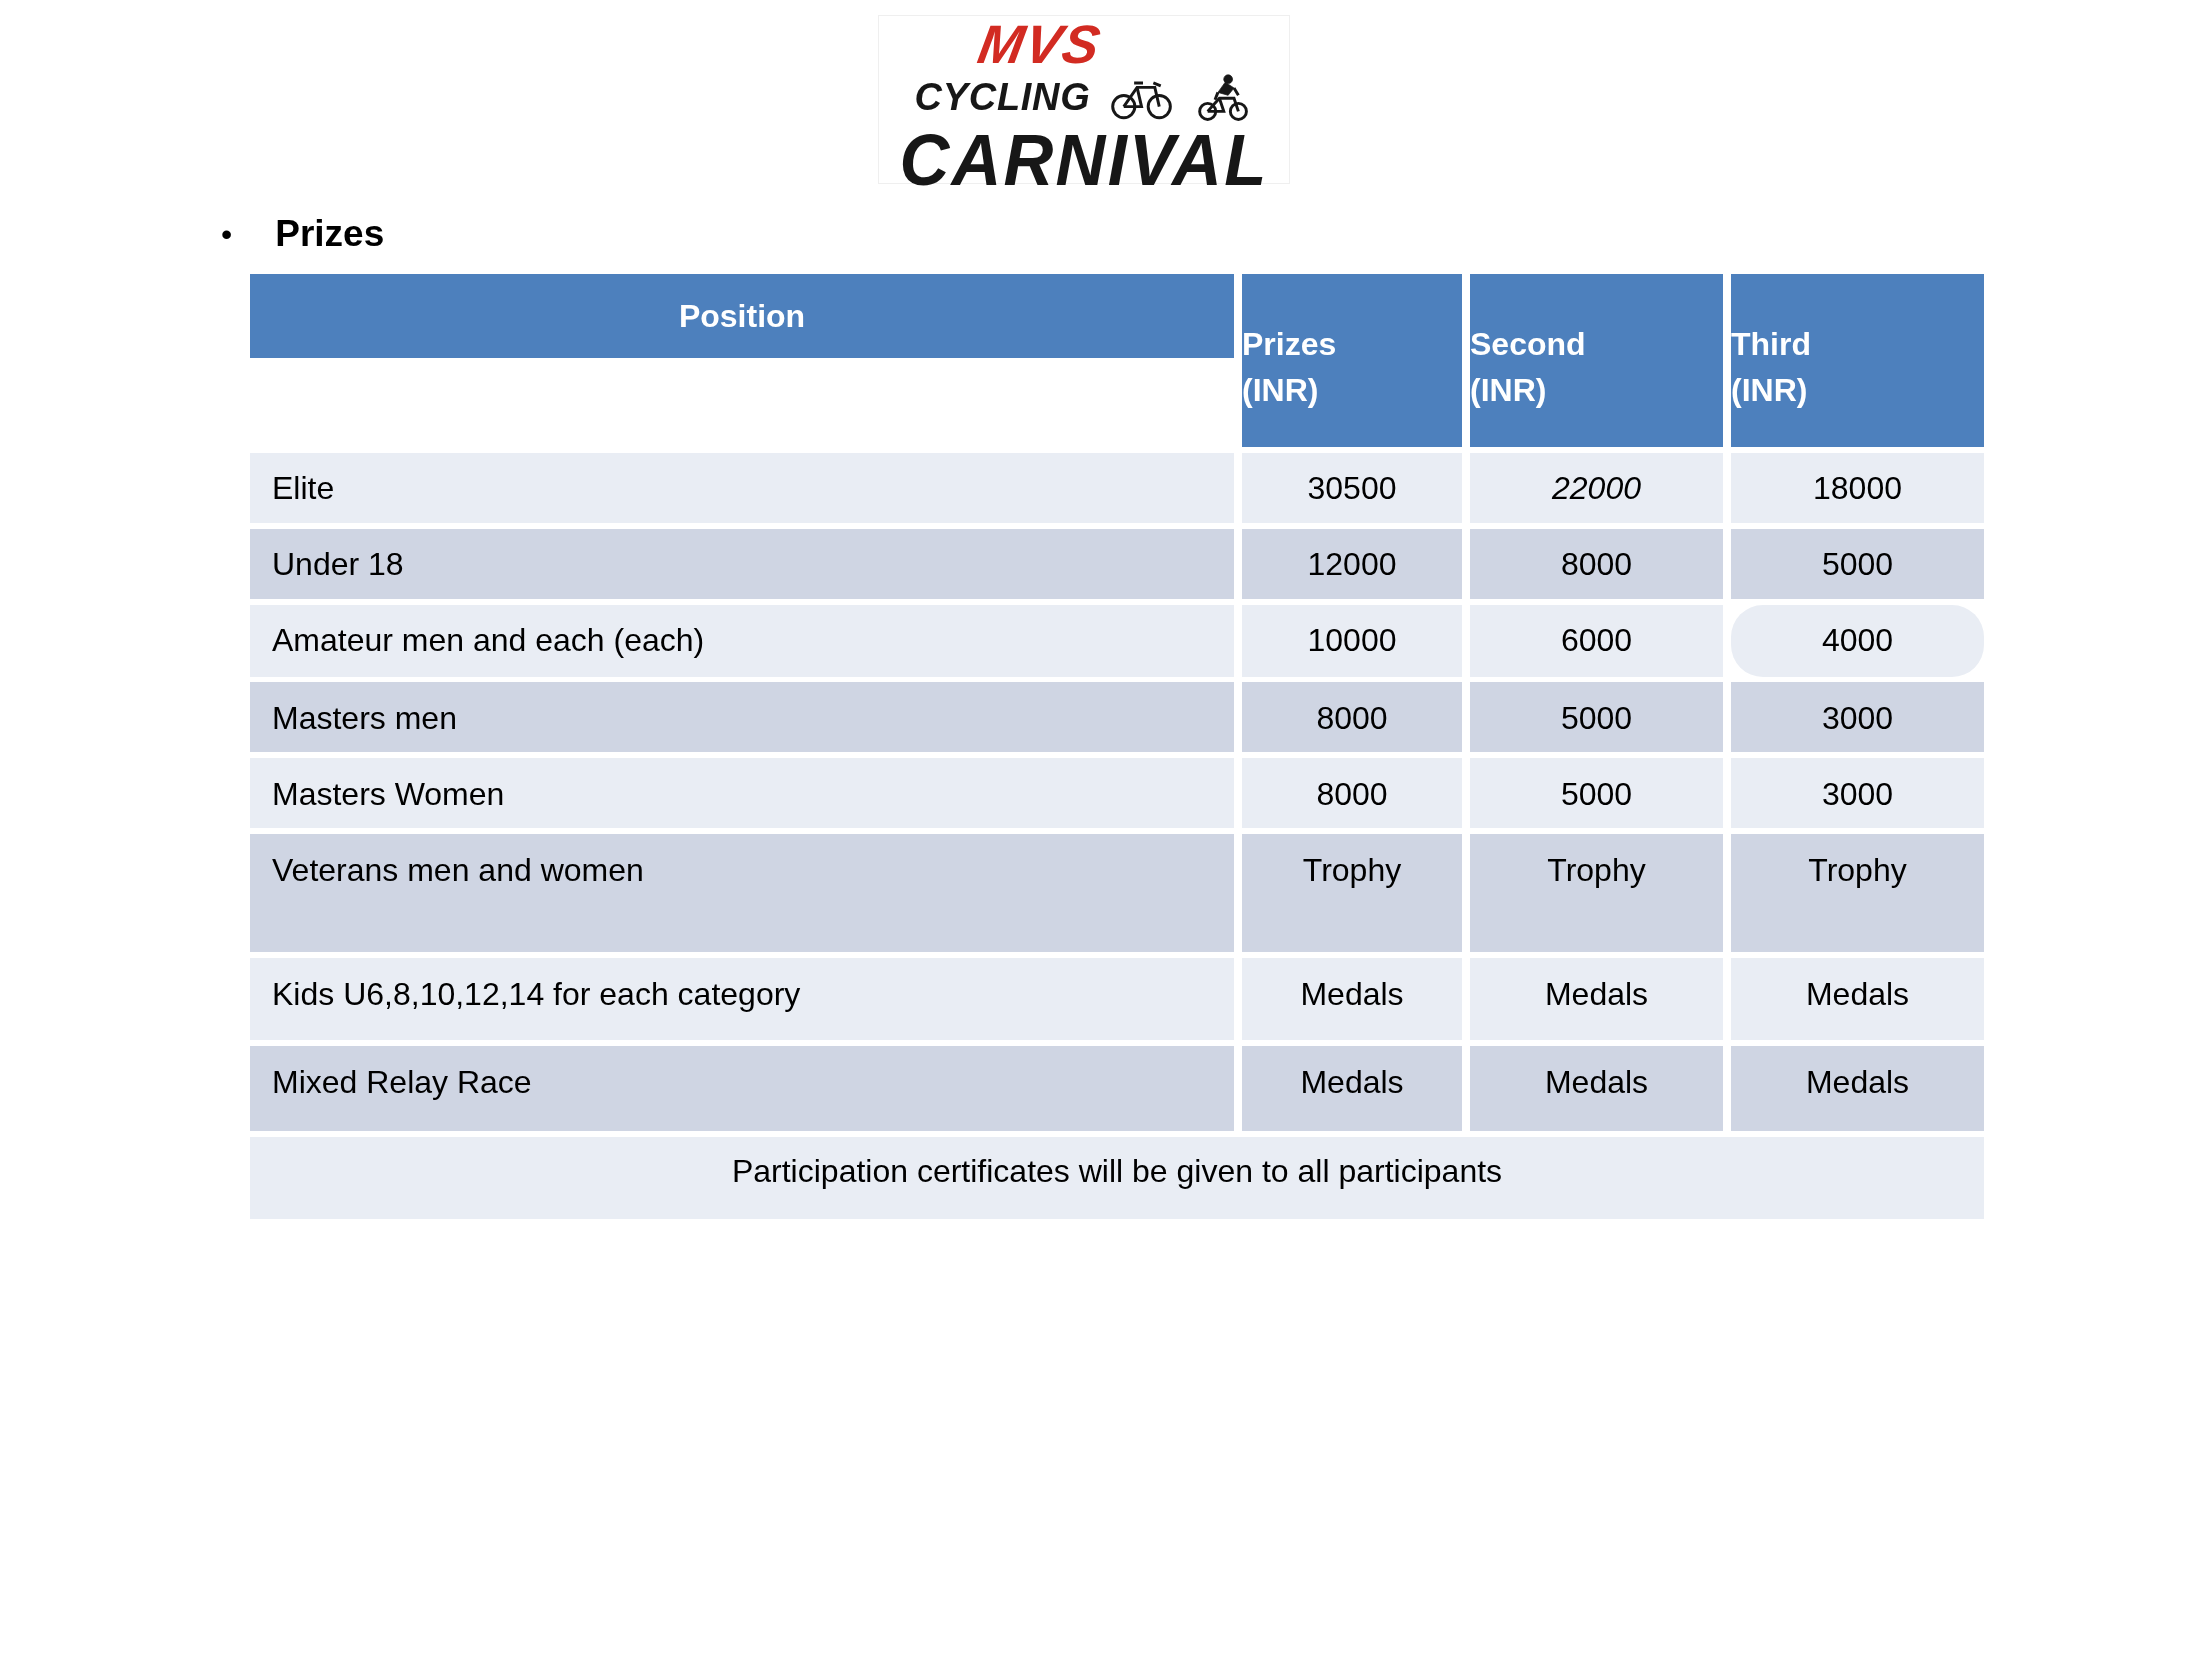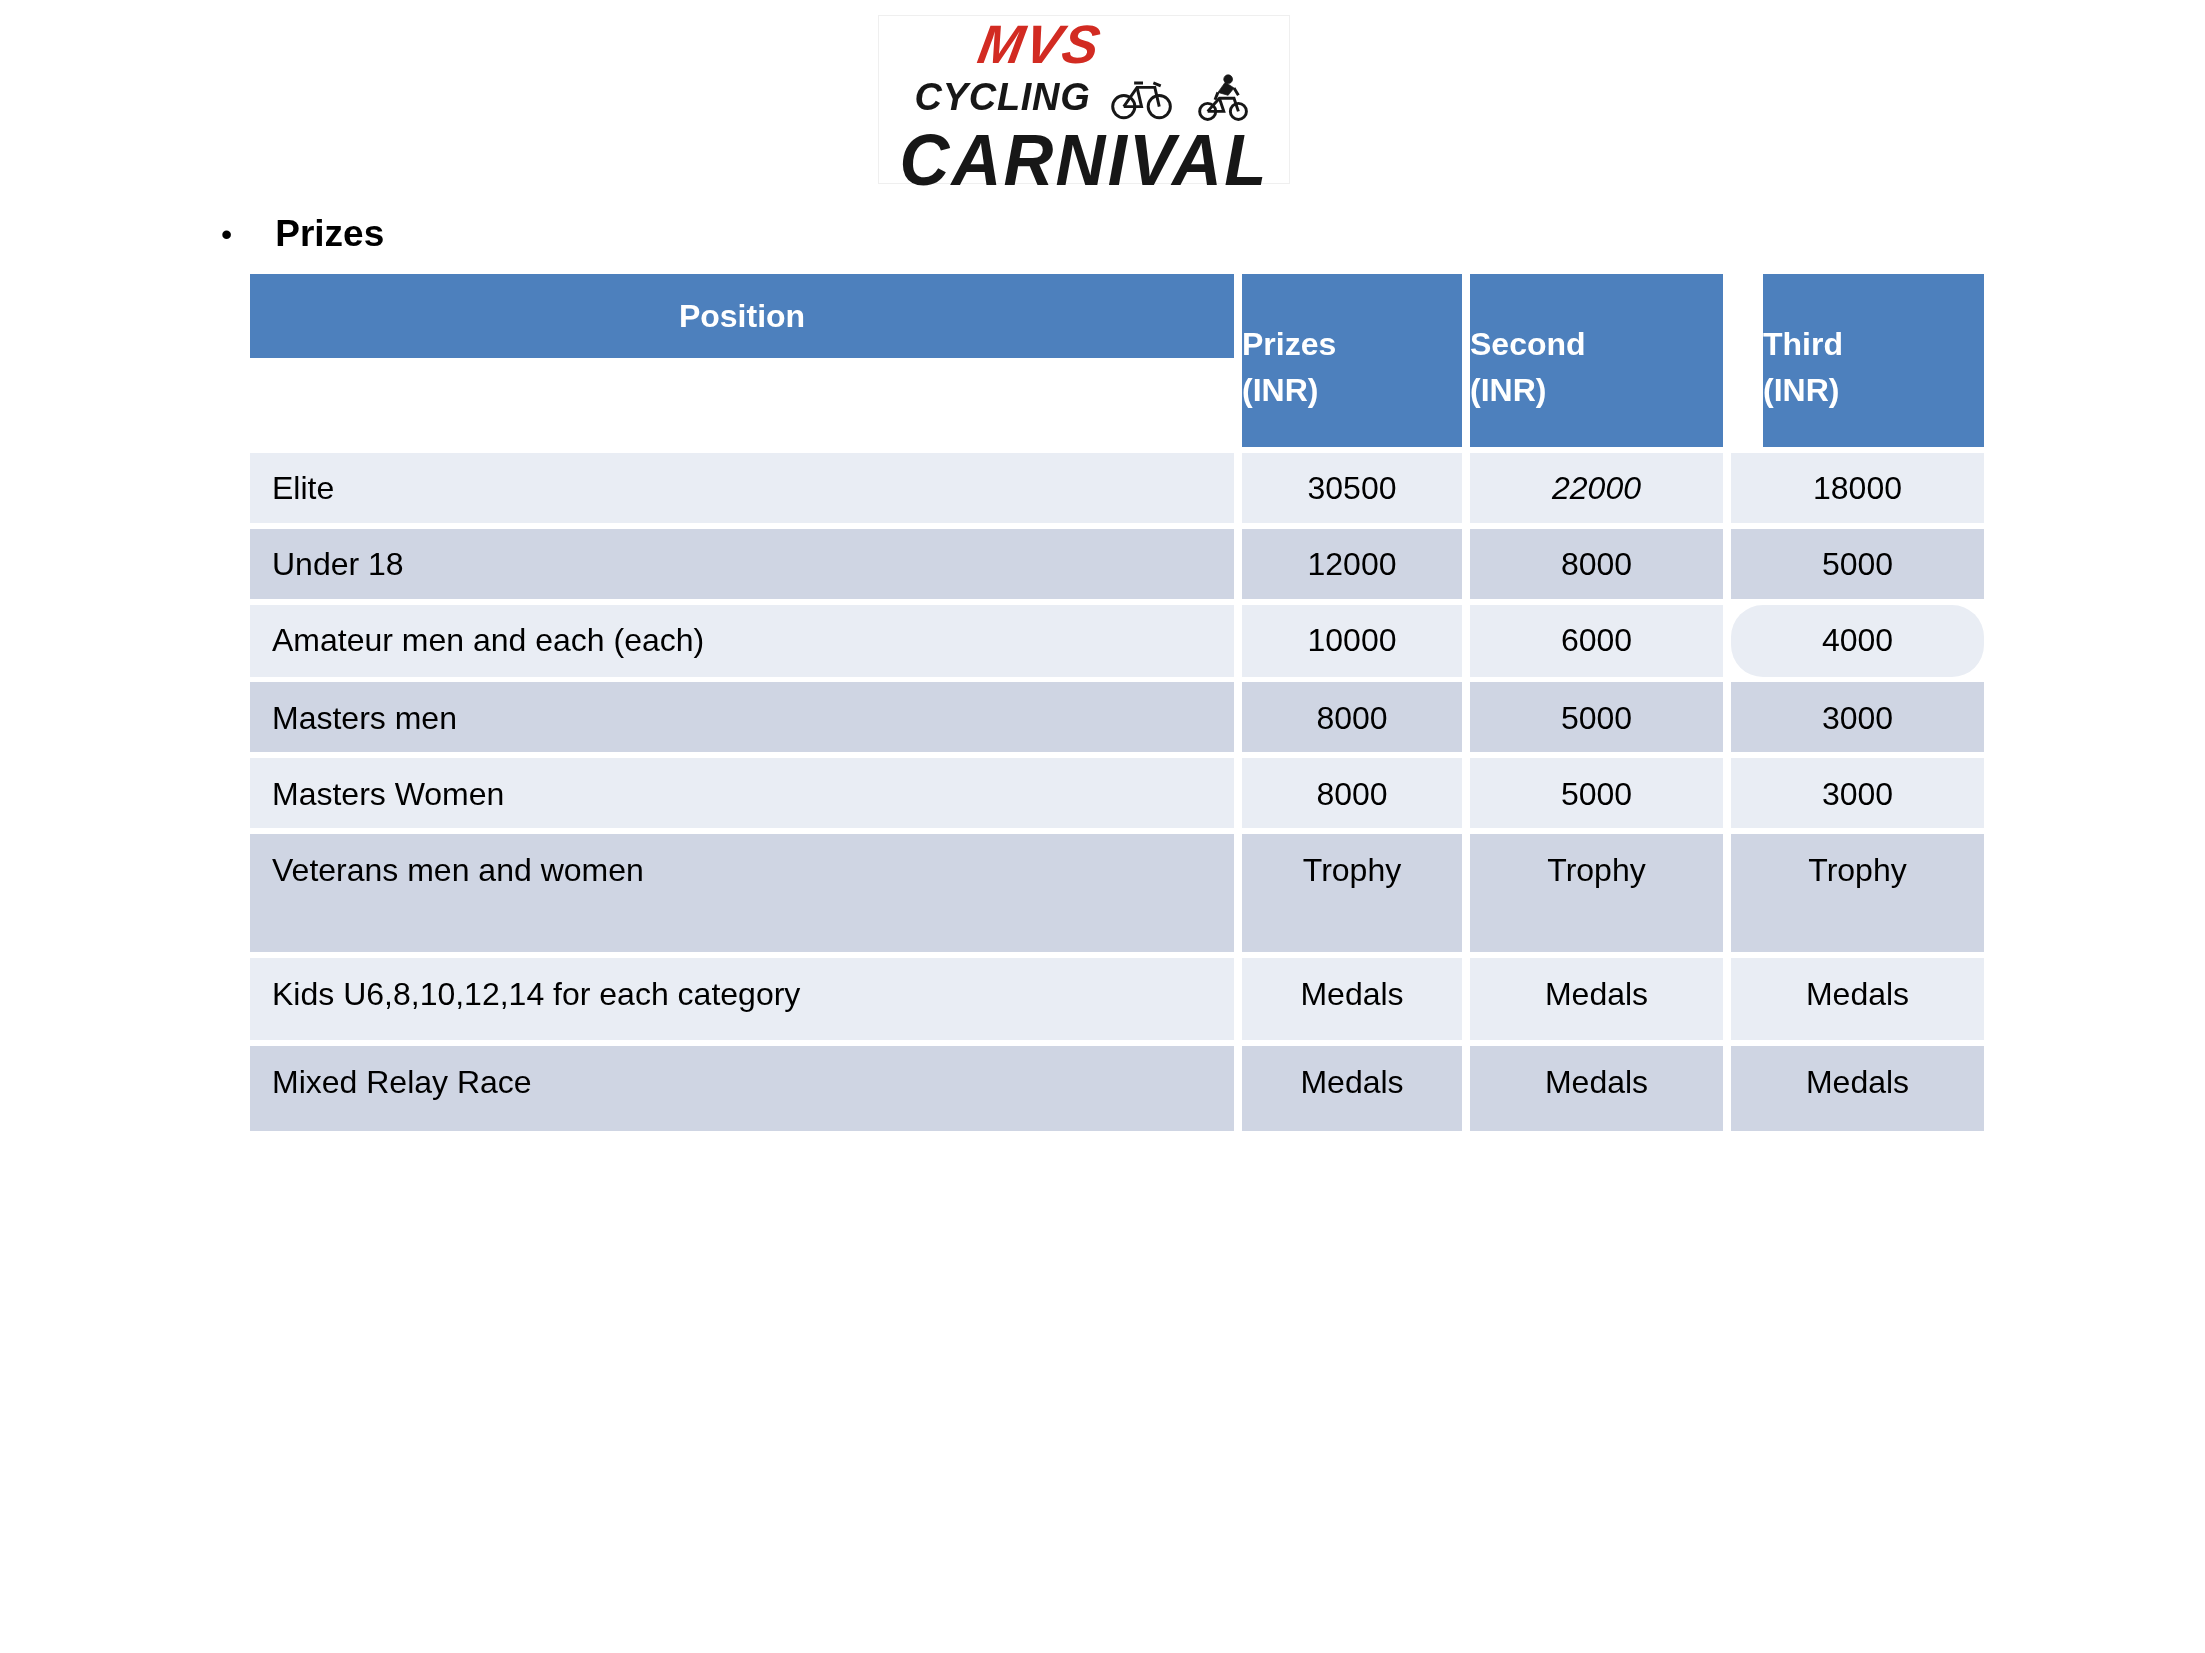--- a/index.html
+++ b/index.html
@@ -28,21 +28,21 @@
     display:grid;
     grid-template-columns:984px 220px 253px 253px;
     grid-template-rows:84px 83px 70px 70px 72px 70px 70px 118px 82px 85px 82px;
     column-gap:8px;row-gap:5.9px;}
   .cell{box-sizing:border-box;font-size:32px;display:flex;align-items:flex-start;}
   .hdr{background:#4d80bd;color:#ffffff;font-weight:bold;justify-content:center;text-align:center;}
   .hdr-position{grid-column:1;grid-row:1;align-items:center;}
   .hdr-col{flex-direction:column;padding-top:13.2px;line-height:1.45;}
   .hdr-first{grid-column:2;grid-row:1 / span 2;}
   .hdr-second{grid-column:3;grid-row:1 / span 2;}
-  .hdr-third{grid-column:4;grid-row:1 / span 2;margin-left:32px;}
+  .hdr-third{grid-column:4;grid-row:1 / span 2;}
   .band-dark{background:#cfd5e3;}
   .band-light{background:#e9edf4;}
   .cat{padding:17.6px 0 0 22px;}
   .num{justify-content:center;padding-top:17.6px;text-align:center;}
   .footer-cell{grid-column:1 / -1;justify-content:center;padding-top:16px;}
 </style>
 </head>
 <body>
 
 <div class="slide">
@@ -136,16 +136,17 @@
     <div class="cell band-light cat" style="grid-column:1;grid-row:9;">Kids U6,8,10,12,14 for each category</div>
     <div class="cell band-light num" style="grid-column:2;grid-row:9;">Medals</div>
     <div class="cell band-light num" style="grid-column:3;grid-row:9;">Medals</div>
     <div class="cell band-light num" style="grid-column:4;grid-row:9;">Medals</div>
 
     <div class="cell band-dark cat" style="grid-column:1;grid-row:10;">Mixed Relay Race</div>
     <div class="cell band-dark num" style="grid-column:2;grid-row:10;">Medals</div>
     <div class="cell band-dark num" style="grid-column:3;grid-row:10;">Medals</div>
     <div class="cell band-dark num" style="grid-column:4;grid-row:10;">Medals</div>
 
+    <div class="cell band-light footer-cell" style="grid-row:11;">Participation certificates will be given to all participants</div>
   </div>
 
 </div>
 
 
 </body></html>

